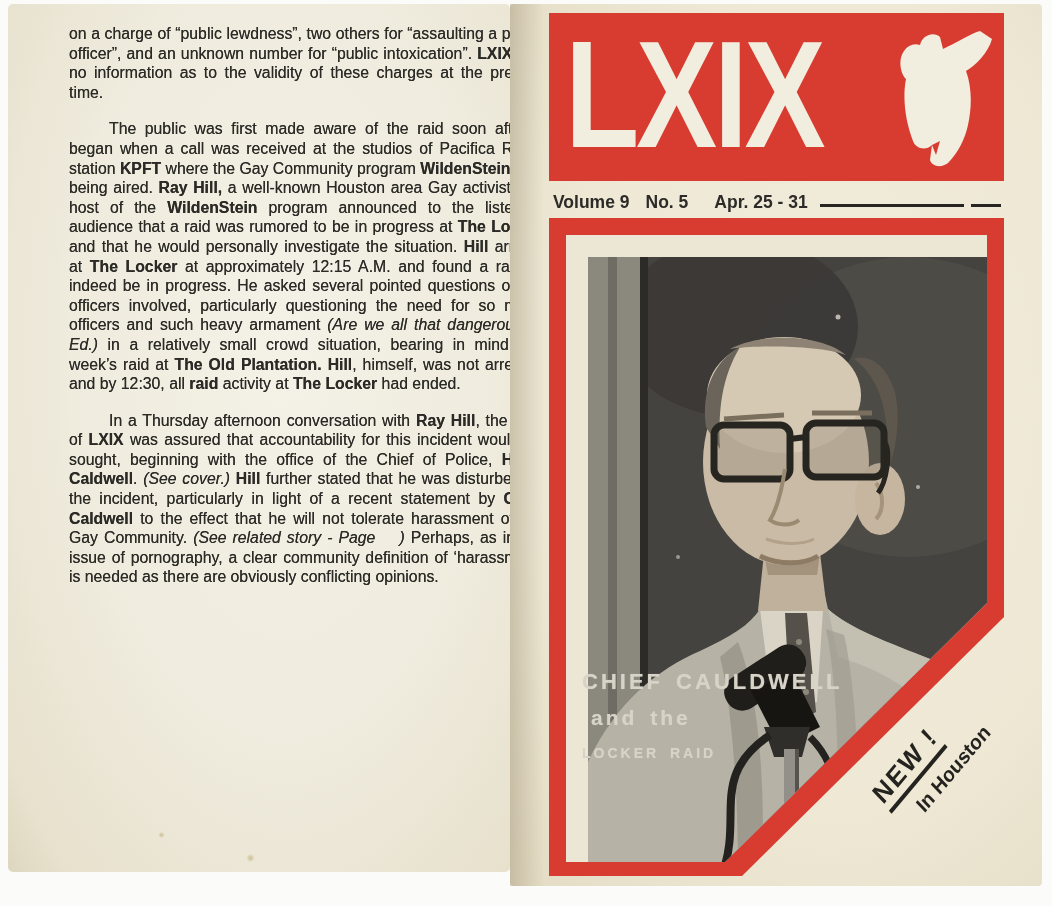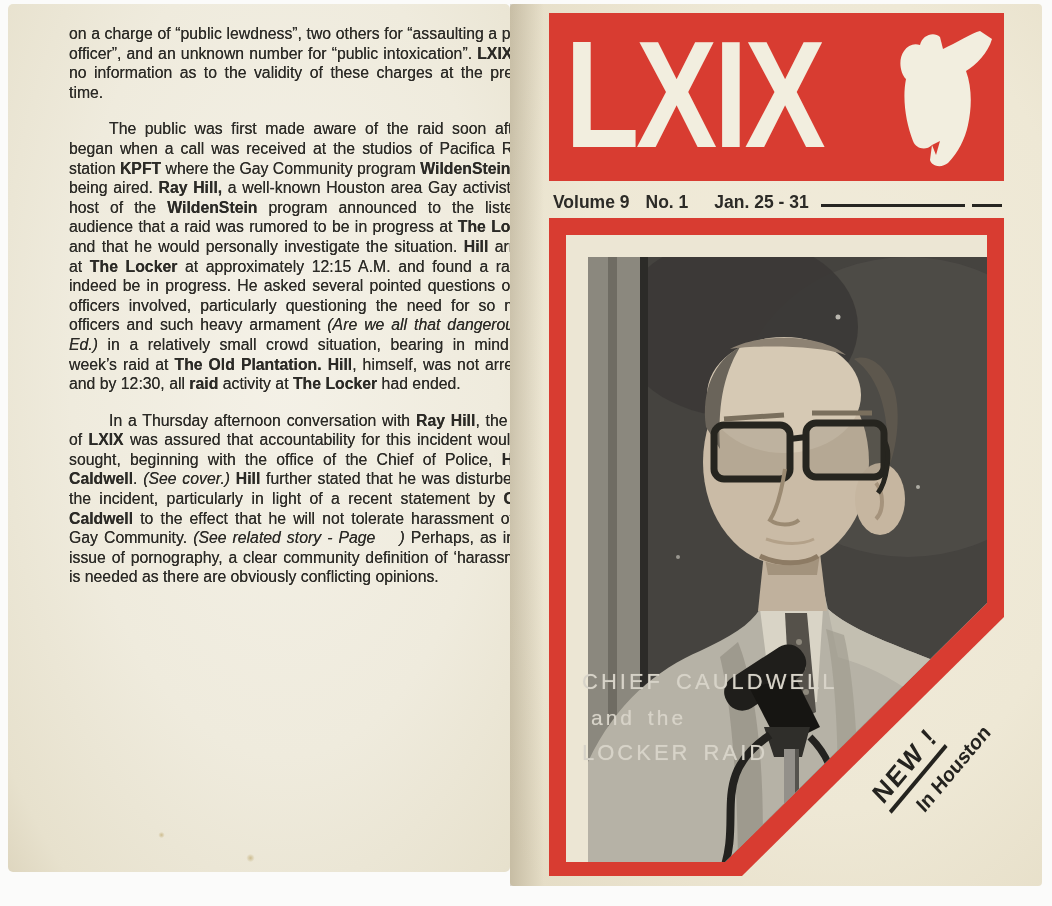--- a/index.html
+++ b/index.html
@@ -68,26 +68,26 @@
     position:absolute;left:17px;top:17px;width:421px;height:627px;
     background:#ece6d4;
     clip-path:polygon(0 0,421px 0,421px 368px,159px 627px,0 627px);
   }
   .photo{
     position:absolute;left:22px;top:22px;width:411px;height:617px;
     clip-path:polygon(0 0,411px 0,411px 358px,149px 617px,0 617px);
   }
   .photo svg{display:block;width:411px;height:617px;}
   .headline{
-    position:absolute;left:72px;top:660px;color:#d7d3c8;font-weight:normal;
+    position:absolute;left:72px;top:660px;color:#d7d3c8;font-weight:bold;
     letter-spacing:3px;word-spacing:4px;text-shadow:0 0 1px rgba(230,226,215,.5);
   }
   .headline .h1{font-size:22px;line-height:36px;}
   .headline .h2{font-size:21px;line-height:35px;margin-left:9px;}
-  .headline .h3{font-size:22px;line-height:36px;}
+  .headline .h3{font-size:14px;line-height:36px;}
   
   .new-badge{
     position:absolute;left:352px;top:712px;width:160px;
     transform:rotate(-50deg);transform-origin:center center;
     color:#24231f;
   }
   .new-badge .new{
     font-size:26px;font-weight:bold;letter-spacing:2px;
     border-bottom:4px solid #24231f;padding-bottom:1px;width:max-content;
     transform:skewX(-6deg);
@@ -121,22 +121,22 @@
         C98,58 98,78 94,96 C91,110 84,124 74,134
         C68,139 58,138 56,131 L58,116
         C52,122 42,120 39,112 C32,94 28,70 32,50
         C26,44 24,30 30,22 C34,16 40,14 46,16 Z"></path>
       <path fill="#d83c31" d="M58,116 L66,112 L62,126 Z"></path>
     </svg>
   </div>
 
   <div class="volume-line">
     <span class="vol">Volume 9</span>
-    <span class="num">No. 1</span>
-    <span class="date">Jan. 25 - 31</span>
+    <span class="num">No. 5</span>
+    <span class="date">Apr. 25 - 31</span>
     <span class="rule-long"></span>
     <span class="rule-short"></span>
   </div>
 
   <div class="frame">
     <div class="frame-inner">
       <div class="photo">
         <svg viewBox="0 0 411 617" preserveAspectRatio="none">
 
           <rect width="411" height="617" fill="#45433f"></rect>

